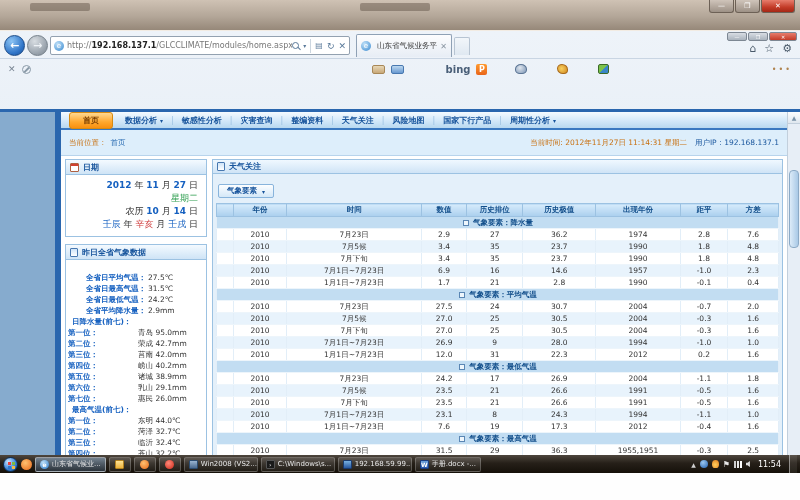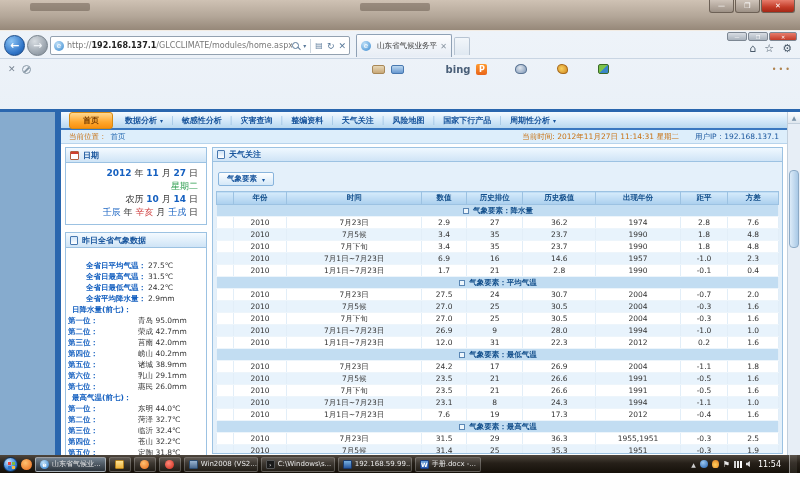--- a/index.html
+++ b/index.html
@@ -80,25 +80,25 @@
   .welcome .uname { color:#ffb040; font-weight:bold; }
 
   .navbar { height:18px; background:linear-gradient(#f4faff,#d3e8f9 55%,#b8d8f0); border-bottom:2px solid #3a78c0;
     display:flex; align-items:center; padding-left:8px; font-size:8px; color:#17549c; font-weight:bold; }
   .nav-item { padding:2px 8px; display:flex; align-items:center; gap:3px; white-space:nowrap; cursor:default; }
   .nav-item.active { background:linear-gradient(#ffd890,#ffa82e 60%,#f89010); border:1px solid #d88a10; border-radius:3px;
     color:#7a3e00; padding:2px 13px; margin-right:4px; }
   .nav-item .arr { font-size:6px; }
   .navdiv { color:#9cc0e2; font-weight:normal; }
 
-  .statusrow { height:14px; background:#ddeefb; border-bottom:1px solid #b8d4ec; display:flex; align-items:center;
+  .statusrow { height:26px; background:#ddeefb; border-bottom:1px solid #b8d4ec; display:flex; align-items:center;
     font-size:7.5px; padding:0 8px; gap:4px; }
   .st-orange { color:#c87010; }
   .st-link { color:#2468b0; }
-  .st-right { margin-left:auto; display:flex; gap:16px; align-items:center; }
+  .st-right { margin-left:auto; display:flex; gap:8px; align-items:center; }
   .st-blue { color:#17549c; }
 
   .content { display:flex; gap:5px; padding:3px 4px; height:calc(100% - 61px); }
 
   
   .sidebar { width:142px; flex:none; }
   .panel { border:1px solid #9cc2e2; background:#fff; margin-bottom:7px; }
   .panel-h { height:15px; background:linear-gradient(#f4faff,#cfe4f6); border-bottom:1px solid #9cc2e2;
     display:flex; align-items:center; gap:4px; font-size:8px; font-weight:bold; color:#17549c; padding:0 4px; }
   .ic-cal { width:9px; height:9px; border:1px solid #b06040; background:linear-gradient(#d04030 35%,#fff 35%); border-radius:1px; flex:none; }

